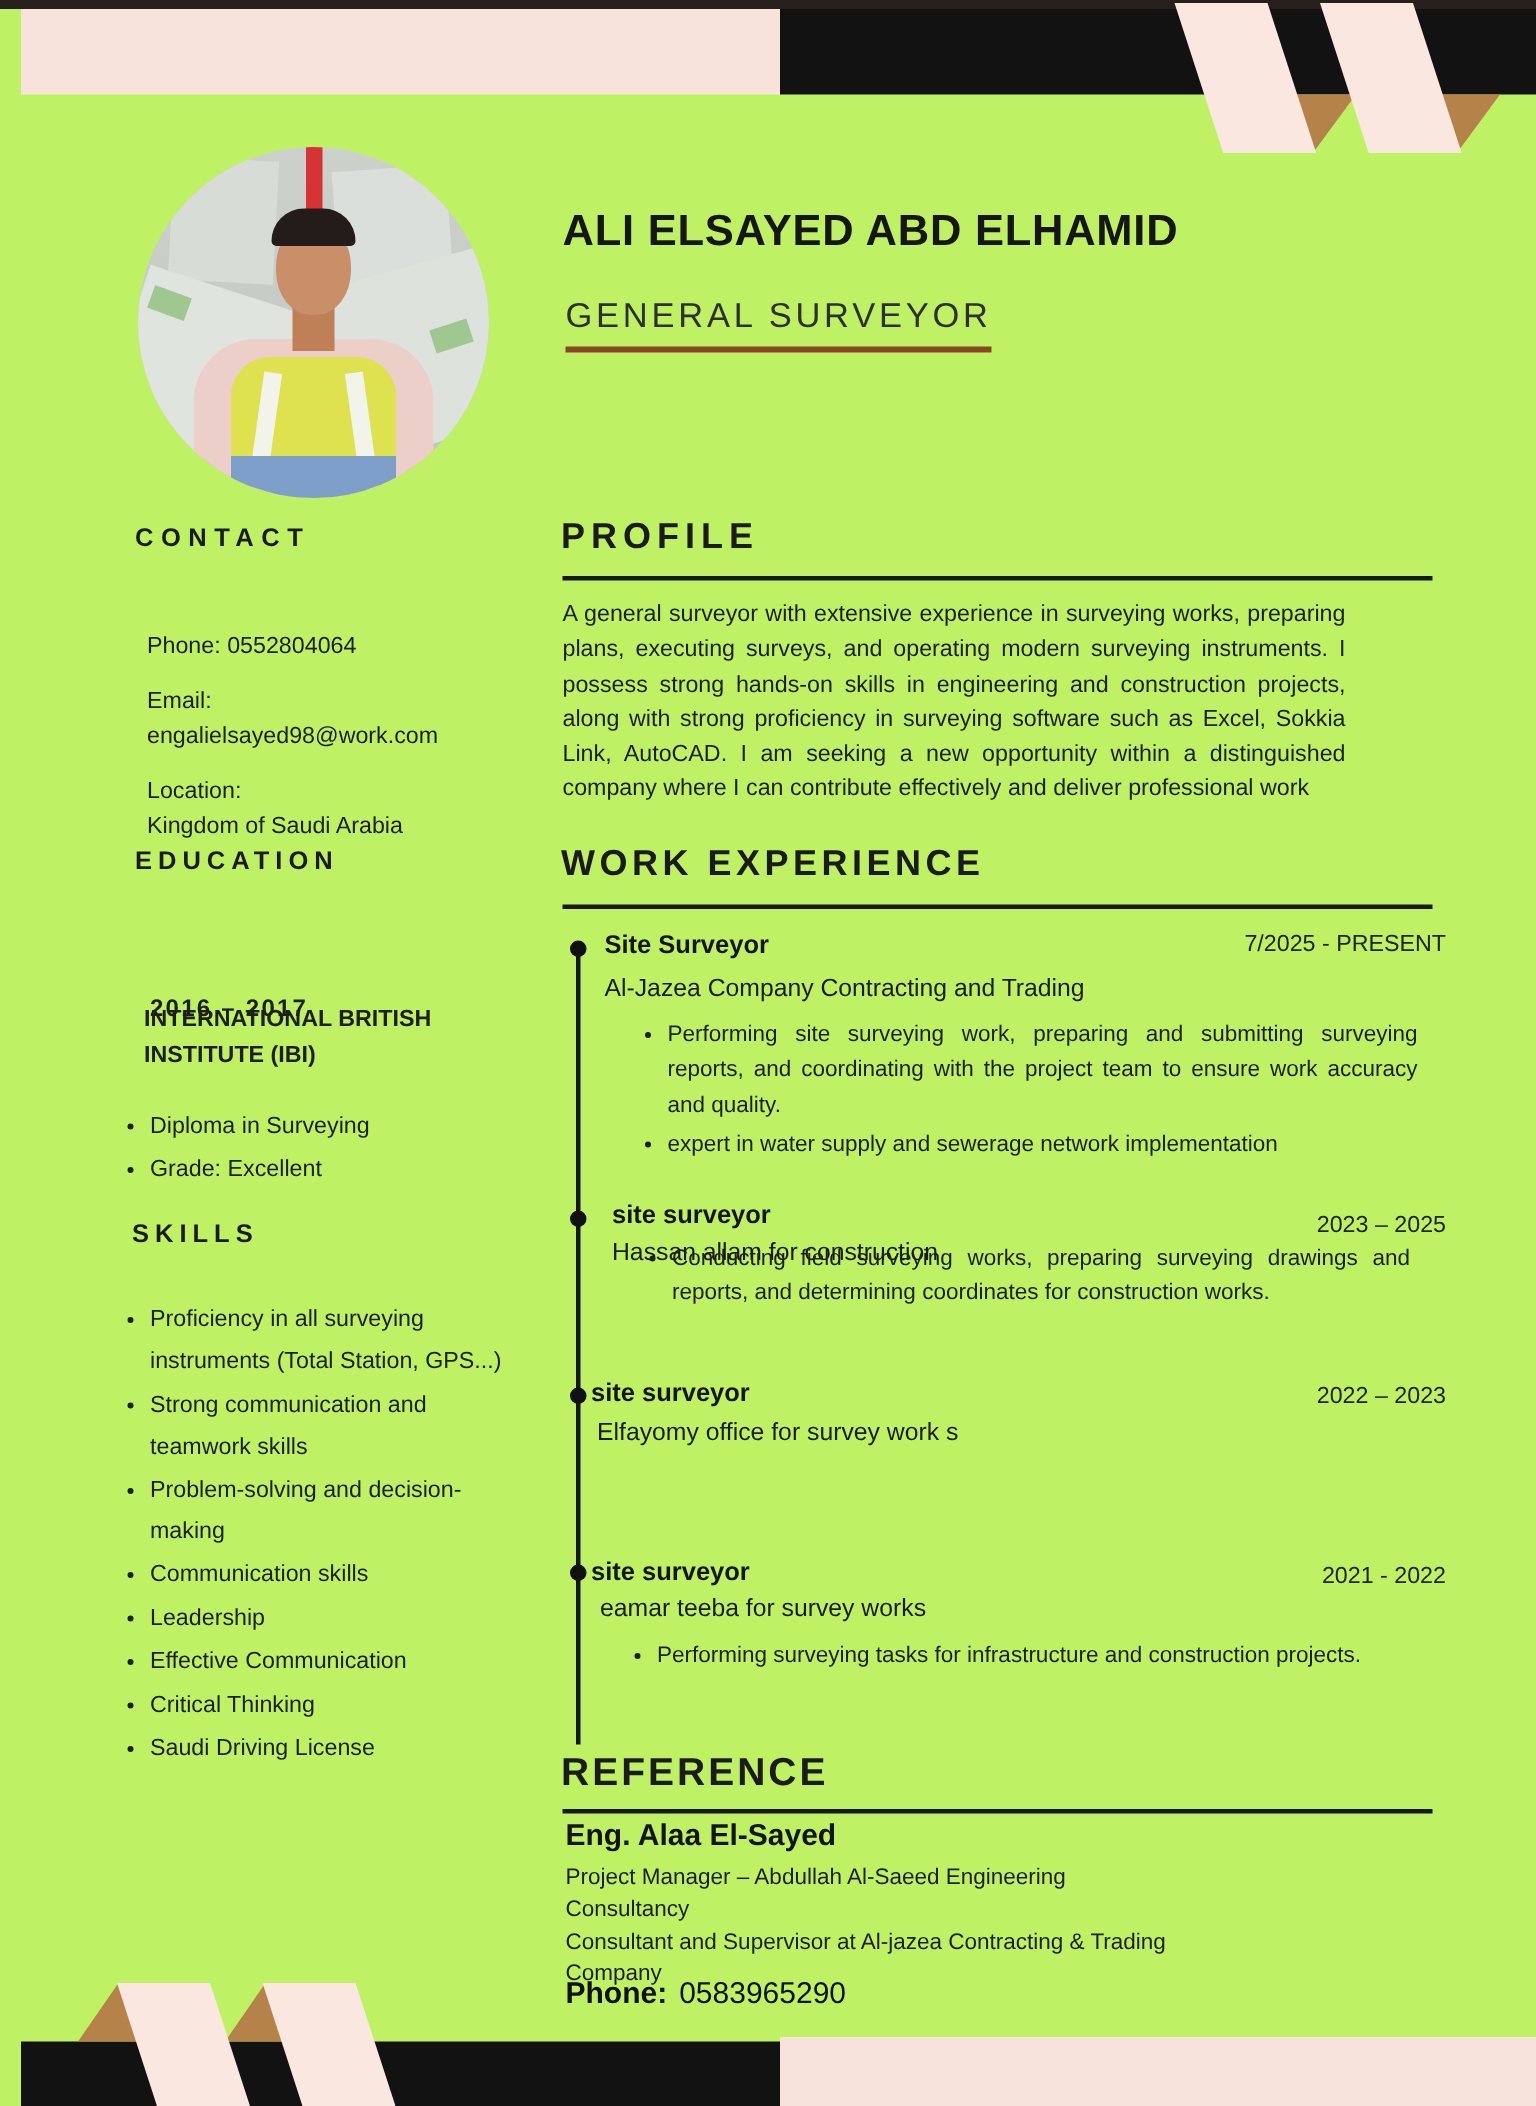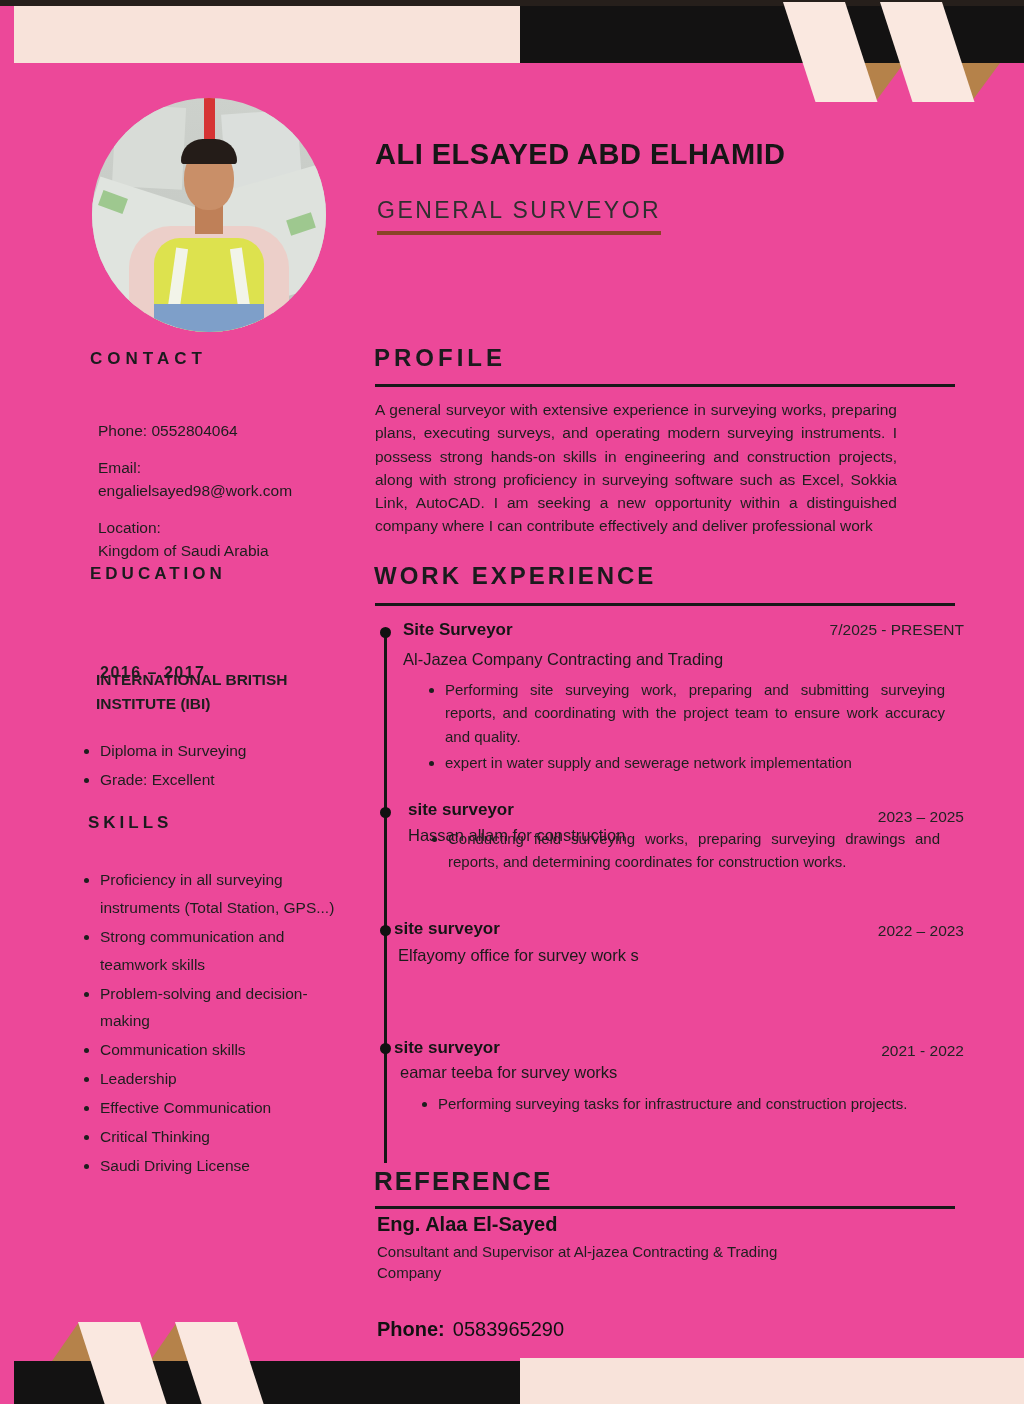--- a/index.html
+++ b/index.html
@@ -1,18 +1,18 @@
 <!DOCTYPE html>
 <html><head>
 <meta charset="utf-8">
 <style>
   html,body{margin:0;padding:0;background:#e9e9e9;}
   .page{
     position:relative;width:1024px;height:1404px;margin:0 auto;
-    background:#ec4899;overflow:hidden;
+    background:#bef264;overflow:hidden;
     font-family:"Liberation Sans","DejaVu Sans",sans-serif;color:#1e1e1e;
   }
   
   .top-strip{position:absolute;top:0;left:0;right:0;height:6px;background:#261f1b;}
   .band{position:absolute;}
   .top-pink{top:6px;left:14px;width:506px;height:57px;background:#f8e3da;}
   .top-black{top:6px;left:520px;right:0;height:57px;background:#131212;}
   .bot-black{bottom:0;left:14px;width:506px;height:43px;background:#131212;}
   .bot-pink{bottom:0;left:520px;right:0;height:46px;background:#f8e3da;}
   .ribbon{position:absolute;background:#fae8e0;transform:skewX(18deg);transform-origin:top left;z-index:3;}
@@ -186,19 +186,20 @@
   <div class="abs job-date" style="right:60px;top:1042px;">2021 - 2022</div>
   <div class="abs job-company" style="left:400px;top:1063px;">eamar teeba for survey works</div>
   <ul class="abs job-bullets" style="left:420px;top:1092px;width:488px;">
     <li>Performing surveying tasks for infrastructure and construction projects.</li>
   </ul>
 
   <div class="abs h-right" style="left:374px;top:1166px;font-size:26px;letter-spacing:2px;">REFERENCE</div>
   <div class="rule" style="top:1206px;"></div>
   <div class="abs ref-name" style="left:377px;top:1213px;">Eng. Alaa El-Sayed</div>
   <div class="abs ref-lines" style="left:377px;top:1241px;">
+    <div>Project Manager – Abdullah Al-Saeed Engineering Consultancy</div>
     <div>Consultant and Supervisor at Al-jazea Contracting &amp; Trading Company</div>
   </div>
   <div class="abs ref-phone" style="left:377px;top:1318px;">
     <span class="lbl">Phone:</span><span>0583965290</span>
   </div>
 
 </div>
 
 </body></html>

